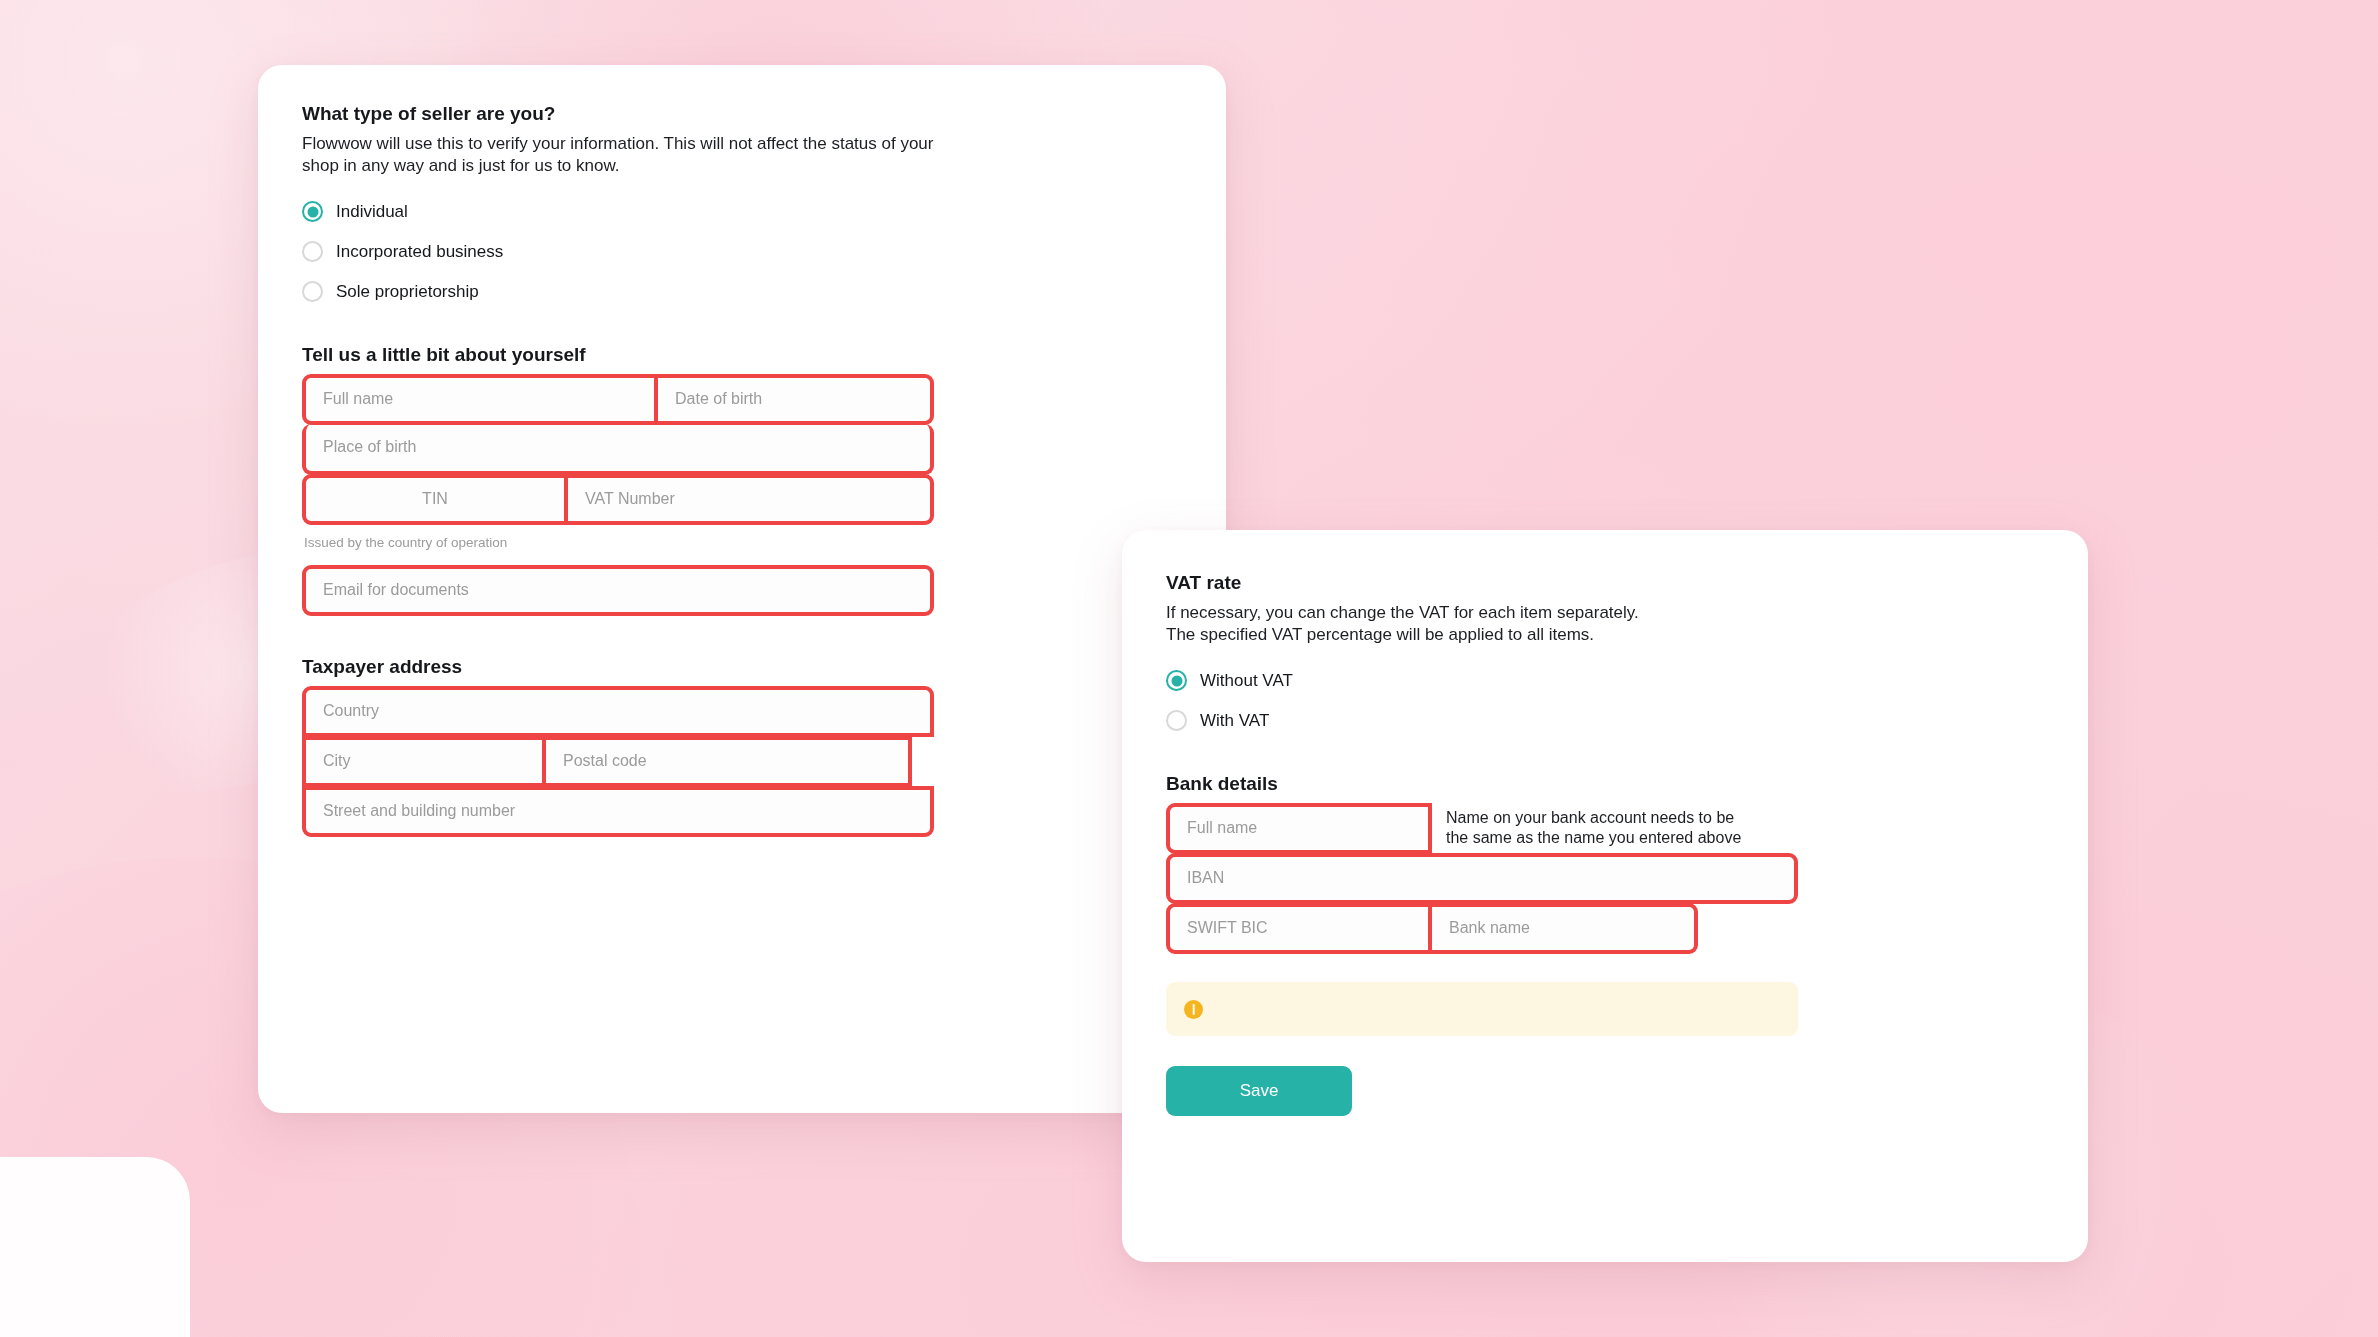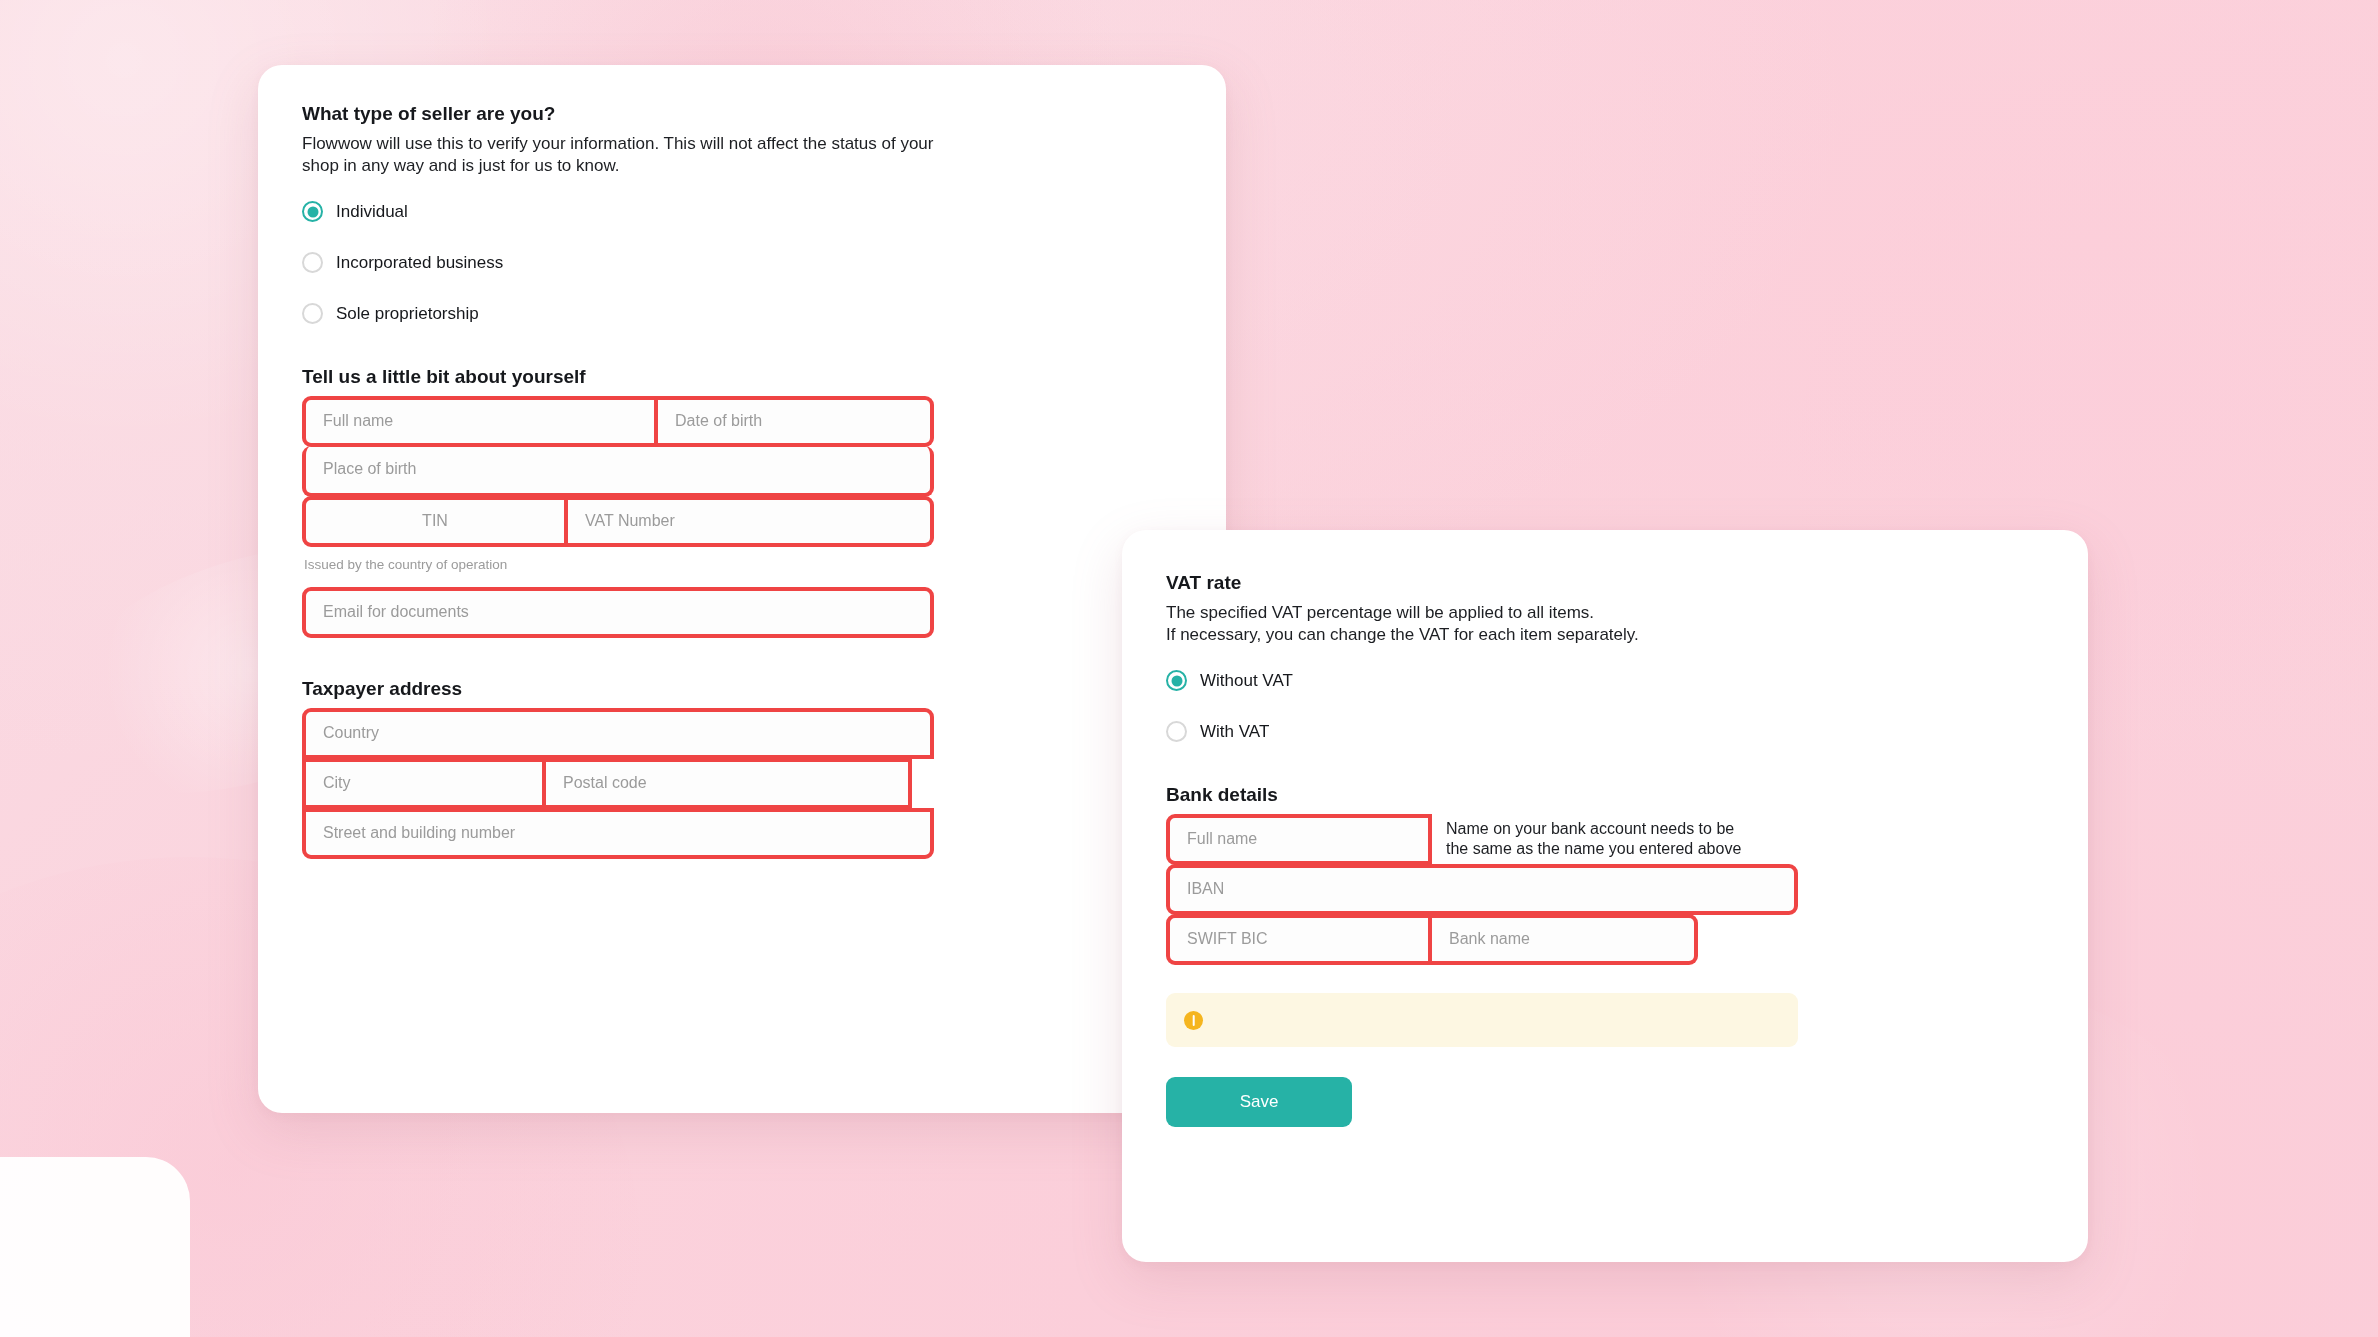--- a/index.html
+++ b/index.html
@@ -42,21 +42,21 @@
   .pad-r{padding:42px 0 0 44px;}
 
   h1.title{font-size:31px;font-weight:bold;color:#16181c;margin:0 0 26px 0;letter-spacing:-.2px;}
   h2.sec{font-size:19px;font-weight:bold;color:#16181c;margin:0 0 8px 0;}
   h2.sec.gap{margin-top:34px;}
   h2.sec.gap-lg{margin-top:40px;}
   p.desc{font-size:17px;line-height:1.32;color:#1d1f23;margin:0 0 16px 0;max-width:790px;}
   p.desc .ln{display:block;}
 
   
-  .radio-row{display:flex;align-items:center;gap:13px;height:36px;margin:15px 0;cursor:pointer;}
+  .radio-row{display:flex;align-items:center;gap:13px;height:36px;margin:4px 0;cursor:pointer;}
   .radio{width:21px;height:21px;border-radius:50%;border:2px solid #d8d8d8;
          box-sizing:border-box;background:#fff;flex:none;position:relative;}
   .radio.on{border-color:#26b2a6;}
   .radio.on:after{content:"";position:absolute;left:50%;top:50%;width:11px;height:11px;
          border-radius:50%;background:#26b2a6;transform:translate(-50%,-50%);}
   .radio-label{font-size:17px;color:#16181c;}
 
   
   .frow{display:flex;}
   .field{box-sizing:border-box;border:4px solid #ef4444;background:#fdfdfd;
@@ -162,22 +162,22 @@
     <div class="field" style="width:632px;border-radius:0 0 9px 9px;margin-top:-1px;">
       <span class="ph">Street and building number</span>
     </div>
   </div>
 </div>
 
 <div class="card" id="right-card">
   <div class="pad-r">
     <h2 class="sec">VAT rate</h2>
     <p class="desc">
+      <span class="ln">If necessary, you can change the VAT for each item separately.</span>
       <span class="ln">The specified VAT percentage will be applied to all items.</span>
-      <span class="ln">If necessary, you can change the VAT for each item separately.</span>
     </p>
 
     <div class="radio-row">
       <span class="radio on"></span>
       <span class="radio-label">Without VAT</span>
     </div>
     <div class="radio-row">
       <span class="radio"></span>
       <span class="radio-label">With VAT</span>
     </div>

